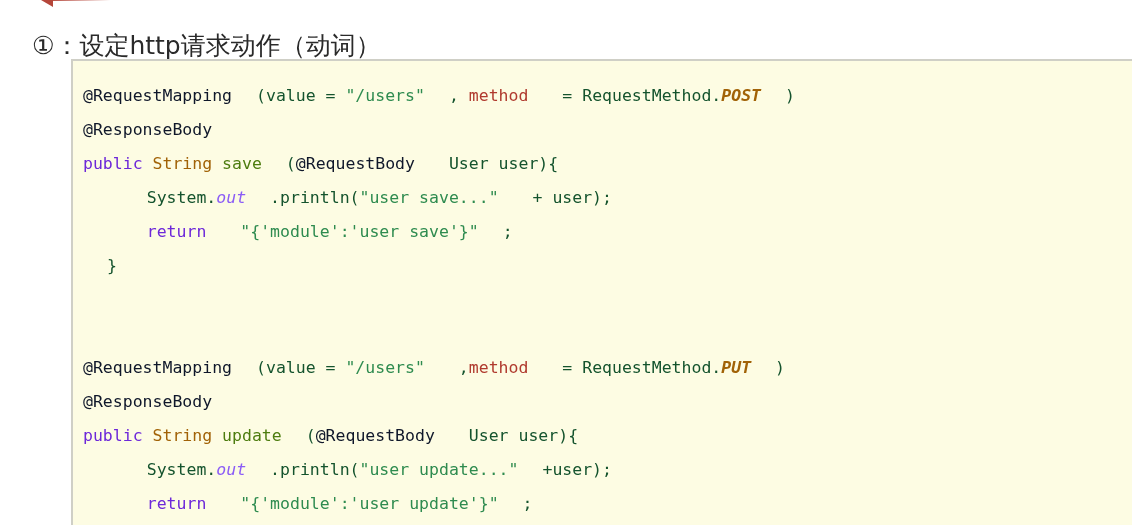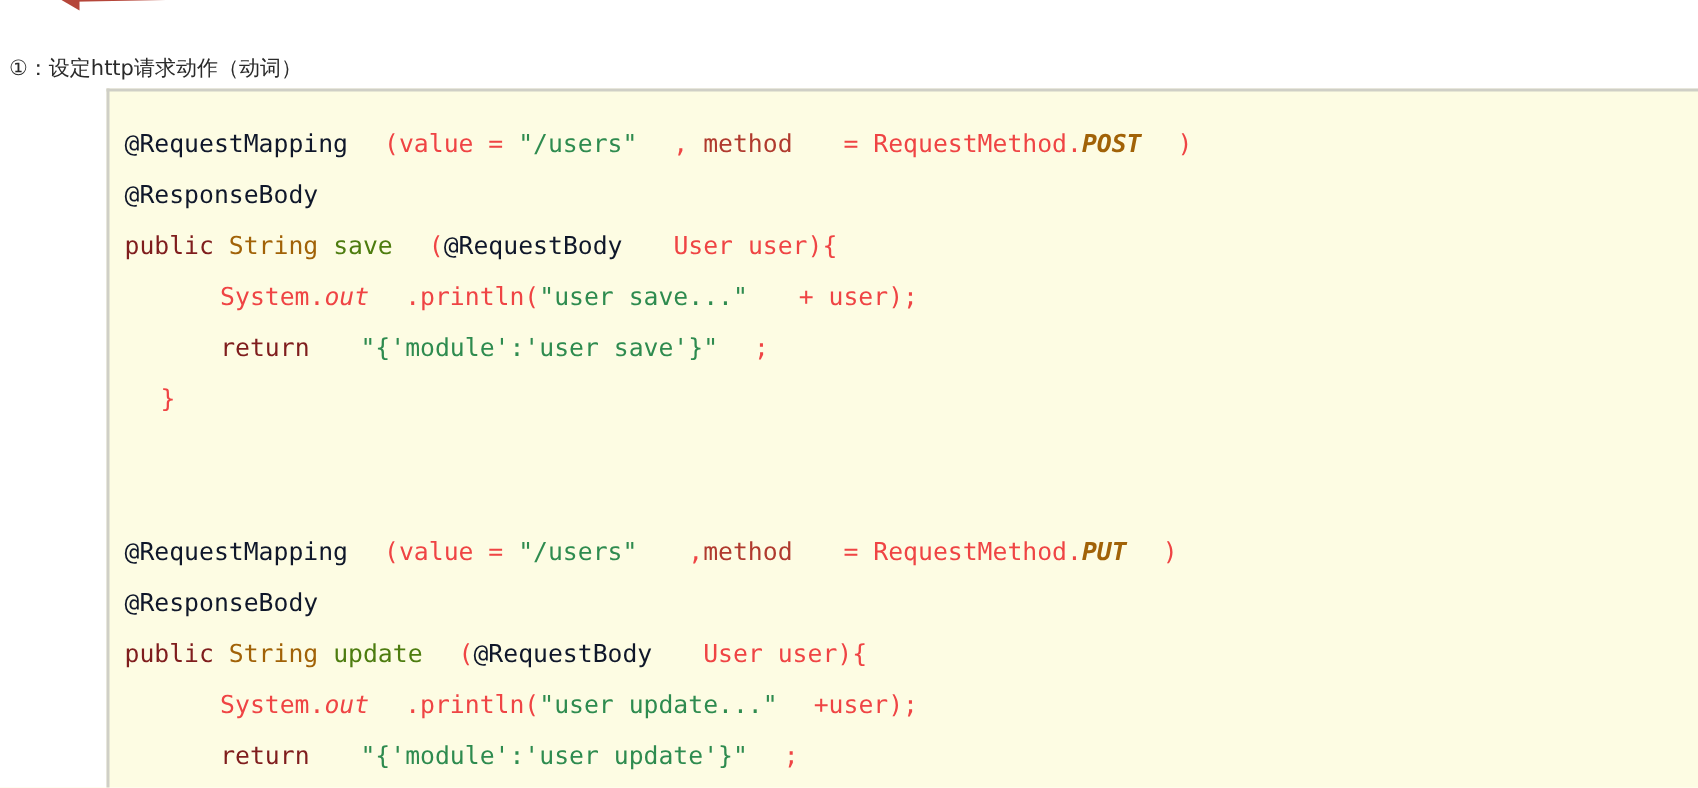--- a/index.html
+++ b/index.html
@@ -22,23 +22,23 @@
     left: 33px;
     top: -9px;
     width: 130px;
     height: 18px;
     pointer-events: none;
   }
 
   
   #heading {
     position: absolute;
-    left: 6px;
+    left: 32px;
     top: 33px;
-    font-size: 14px;
+    font-size: 25px;
     line-height: 26px;
     color: #2a2a2a;
     white-space: nowrap;
     letter-spacing: 0px;
   }
 
   
   #code-block {
     position: absolute;
     left: 71px;
@@ -63,26 +63,26 @@
   .code-line {
     white-space: pre;
     height: 34px;
   }
   .code-line.blank {
     height: 34px;
   }
 
   
   .tok-annotation { color: #0f172a; }
-  .tok-keyword    { color: #7f1d1d; }
+  .tok-keyword    { color: #6d28d9; }
   .tok-type       { color: #a16207; }
   .tok-method     { color: #4d7c0f; }
   .tok-string     { color: #2e8b4f; }
-  .tok-plain      { color: #ef4444; padding-left: 24px; }
-  .tok-field      { color: #ef4444; font-style: italic; }
+  .tok-plain      { color: #14532d; padding-left: 24px; }
+  .tok-field      { color: #8b5cf6; font-style: italic; }
   .tok-attr       { color: #b03a2e; font-weight: normal; }
   .tok-const      { color: #a16207; font-style: italic; font-weight: bold; }
 </style>
 </head>
 <body>
 
 <svg id="annotation-arrow" viewBox="0 0 130 18" preserveAspectRatio="none" aria-hidden="true">
   <path d="M 8 9 L 20 2 L 20 16 Z" fill="#b5463a"></path>
   <line x1="16" y1="9" x2="128" y2="7" stroke="#b5463a" stroke-width="2.2"></line>
 </svg>

